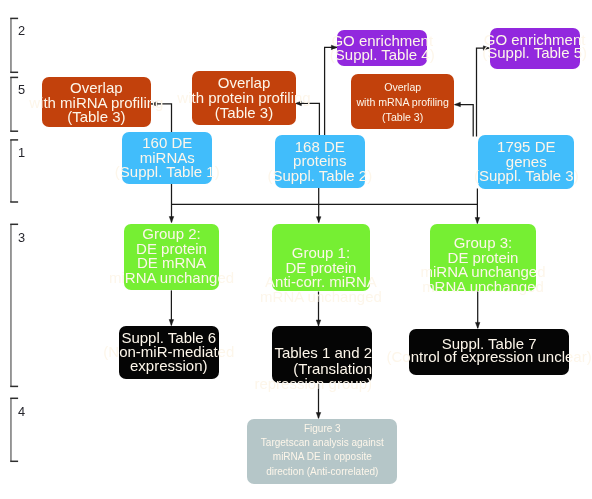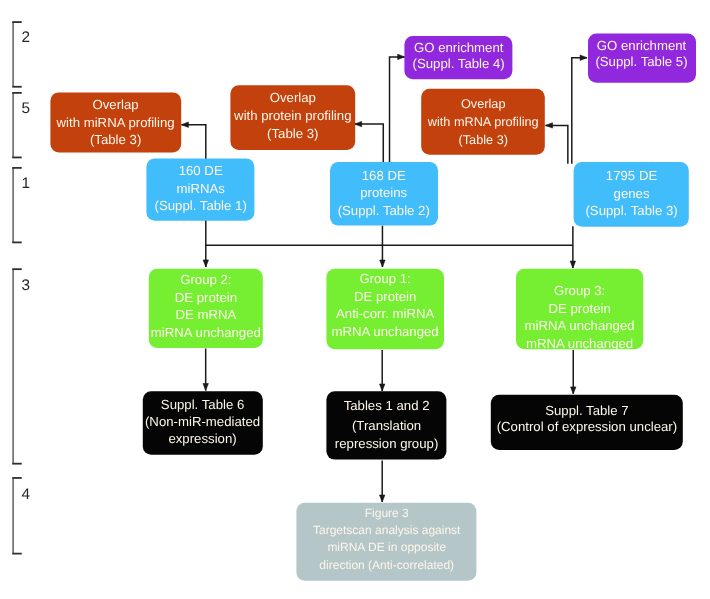--- a/index.html
+++ b/index.html
@@ -21,21 +21,21 @@
   }
   .node {
     position: absolute;
     box-sizing: border-box;
     display: flex;
     flex-direction: column;
     align-items: center;
     justify-content: center;
     text-align: center;
     border-radius: 7px;
-    font-size: 11.0px;
+    font-size: 15px;
     line-height: 14.4px;
     padding-top: 0px;
     color: #fdf6ea;
     white-space: nowrap;
   }
   .node .ln { display: block; }
   .k-purple { background: #9228de; }
   .k-orange { background: #c2410c; }
   .k-blue   { background: #41bdfb; }
   .k-green  { background: #76ef33; }
@@ -138,38 +138,38 @@
       <span class="ln">1795 DE</span>
       <span class="ln">genes</span>
       <span class="ln">(Suppl. Table 3)</span>
     </div>
     <div class="node k-green" style="left: 123.6px; top: 223.7px; width: 95.9px; height: 66.6px; line-height: 14.4px; justify-content: flex-start; padding-top: 3.7px;">
       <span class="ln">Group 2:</span>
       <span class="ln">DE protein</span>
       <span class="ln">DE mRNA</span>
       <span class="ln">miRNA unchanged</span>
     </div>
-    <div class="node k-green" style="left: 271.5px; top: 224px; width: 98.9px; height: 67.1px; line-height: 14.5px; justify-content: flex-start; padding-top: 2px;">
+    <div class="node k-green" style="left: 271.5px; top: 224px; width: 98.9px; height: 67.1px; line-height: 14.5px; justify-content: flex-start; padding-top: 22px;">
       <span class="ln">Group 1:</span>
       <span class="ln">DE protein</span>
       <span class="ln">Anti-corr. miRNA</span>
       <span class="ln">mRNA unchanged</span>
     </div>
     <div class="node k-green" style="left: 430px; top: 224px; width: 106px; height: 67.1px; line-height: 14.5px; justify-content: flex-start; padding-top: 12px;">
       <span class="ln">Group 3:</span>
       <span class="ln">DE protein</span>
       <span class="ln">miRNA unchanged</span>
       <span class="ln">mRNA unchanged</span>
     </div>
     <div class="node k-black" style="left: 118.8px; top: 326.1px; width: 100px; height: 52.6px; line-height: 14.3px; justify-content: flex-start; padding-top: 4.45px;">
       <span class="ln">Suppl. Table 6</span>
       <span class="ln">(Non-miR-mediated</span>
       <span class="ln">expression)</span>
     </div>
-    <div class="node k-black" style="left: 272.3px; top: 326.3px; width: 99.7px; height: 57.2px; line-height: 15.2px; justify-content: flex-start; padding-top: 6px;">
+    <div class="node k-black" style="left: 272.3px; top: 326.3px; width: 99.7px; height: 57.2px; line-height: 15.2px; justify-content: flex-start; padding-top: 19px; align-items: flex-end;">
       <span class="ln">Tables 1 and 2</span>
       <span class="ln">(Translation</span>
       <span class="ln">repression group)</span>
     </div>
     <div class="node k-black" style="left: 409px; top: 328.7px; width: 160.2px; height: 46.4px; line-height: 13.6px; justify-content: flex-start; padding-top: 7.9px;">
       <span class="ln">Suppl. Table 7</span>
       <span class="ln">(Control of expression unclear)</span>
     </div>
     <div class="node k-gray" style="left: 247.2px; top: 418.5px; width: 150.2px; height: 65.5px; font-size: 10px; line-height: 14.3px; justify-content: flex-start; padding-top: 3.15px;">
       <span class="ln">Figure 3</span>

